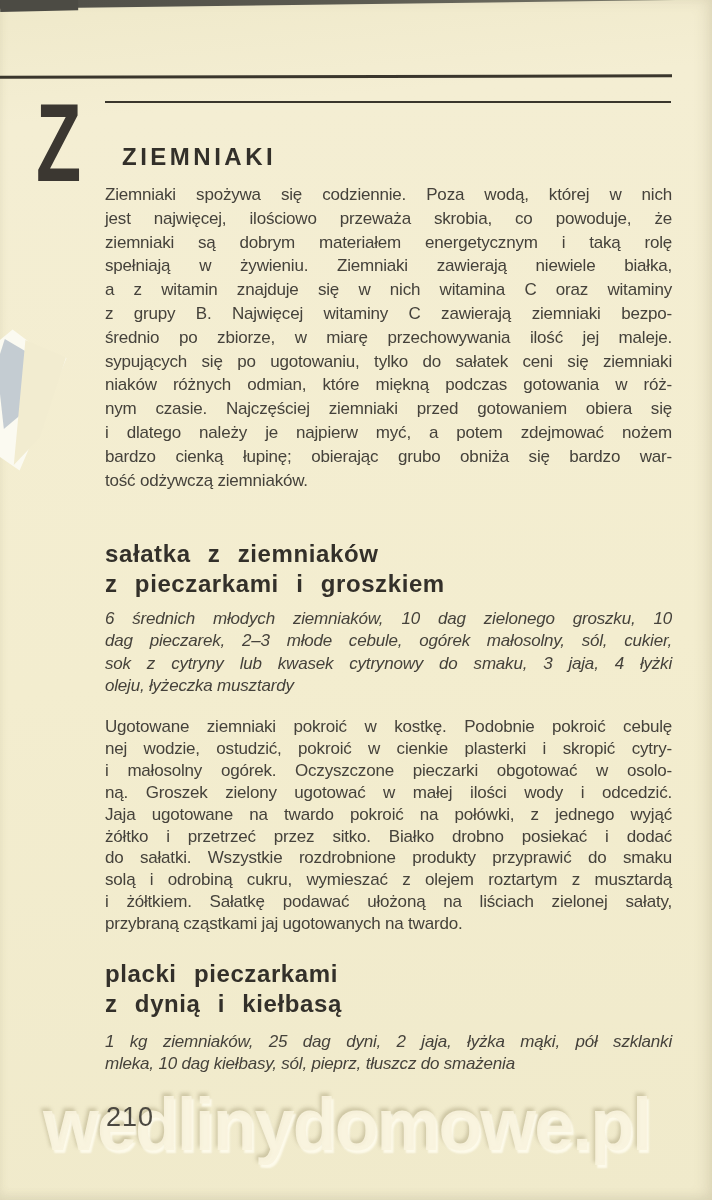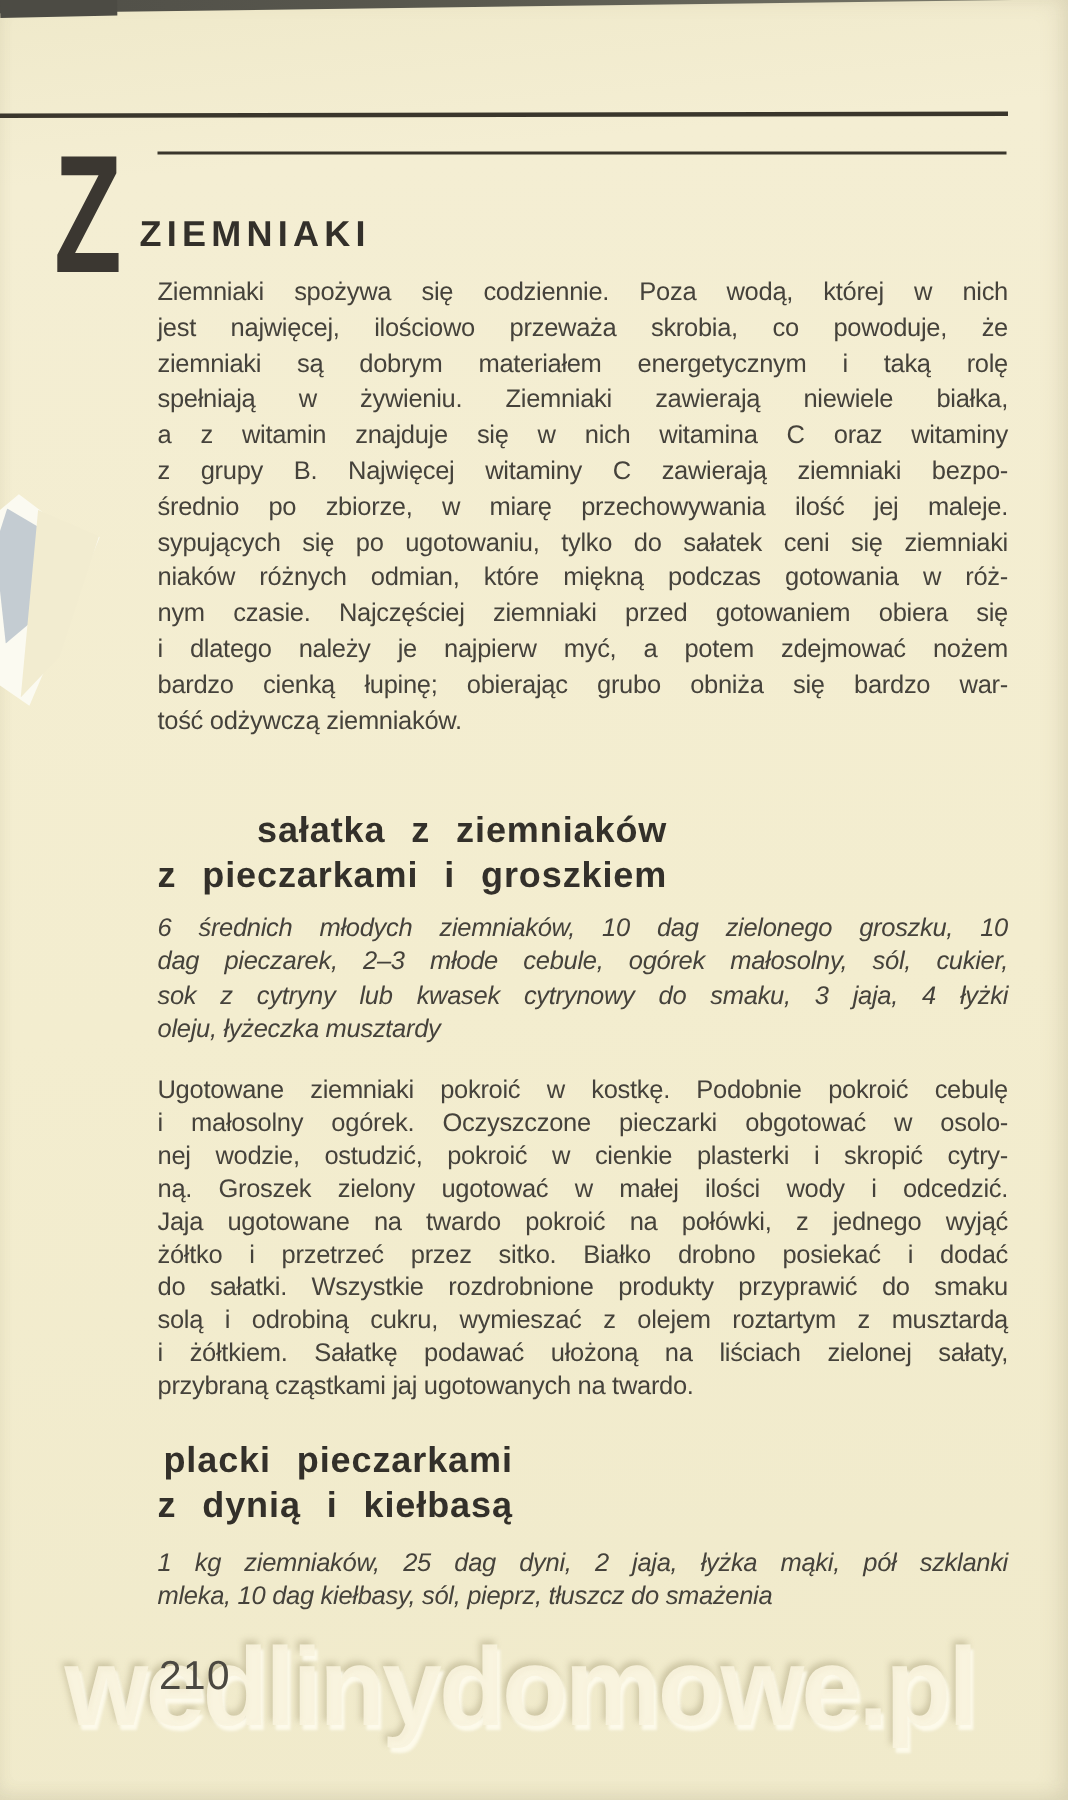--- a/index.html
+++ b/index.html
@@ -23,35 +23,35 @@
   .tear-flap { position:absolute; left:8px; top:340px; width:58px; height:125px; background:#f2ecd0;
     clip-path:polygon(30% 0, 100% 14%, 55% 78%, 10% 100%, 20% 50%); }
 
   .rule { position:absolute; background:#3a362c; }
   .rule-1 { left:0; top:75px; width:672px; height:3px; transform:rotate(-0.12deg); }
   .rule-2 { left:105px; top:101px; width:566px; height:2px; }
 
   .dropcap { position:absolute; left:36px; top:100px; font-size:112px; line-height:86px;
     font-weight:bold; color:#3b3731; transform:scaleX(0.66); transform-origin:left top; }
 
-  .chapter-title { position:absolute; left:93px; top:143px; margin:0;
+  .chapter-title { position:absolute; left:122px; top:143px; margin:0;
     font-size:24px; font-weight:bold; letter-spacing:3.5px; color:#33302a; }
 
   .col { position:absolute; left:105px; width:567px; color:#45423b; }
   .intro { top:183px; font-size:17px; line-height:23.8px; letter-spacing:-0.2px; }
   .instr { top:716px; font-size:17px; line-height:21.9px; letter-spacing:-0.2px; }
   .ing { font-style:italic; font-size:17px; line-height:22.3px; letter-spacing:-0.2px; font-weight:500; }
   .i1 { top:608px; }
   .i2 { top:1031px; }
 
   .jline { text-align:justify; text-align-last:justify; white-space:normal; }
   .jline.last { text-align-last:left; }
 
   .recipe-title { position:absolute; left:105px; margin:0; font-size:24px; font-weight:bold;
-    color:#33302a; line-height:30px; word-spacing:10px; letter-spacing:0.6px;text-align:right; }
+    color:#33302a; line-height:30px; word-spacing:10px; letter-spacing:0.6px; }
   .rt1 { top:539px; }
   .rt2 { top:959px; }
   .recipe-title .tline { display:block; }
 
   .page-number { position:absolute; left:106px; top:1102px; font-size:27px; color:#4b4841;
     letter-spacing:1px; z-index:3; }
 
   .watermark { position:absolute; left:10px; top:1082px; width:694px; text-align:center;
     font-size:74px; font-weight:bold; letter-spacing:-2px; z-index:2;
     color:rgba(248,243,221,0.92);
@@ -97,22 +97,22 @@
     <span class="tline">z pieczarkami i groszkiem</span>
   </h2>
   <div class="col ing i1">
       <div class="jline">6 średnich młodych ziemniaków, 10 dag zielonego groszku, 10</div>
       <div class="jline">dag pieczarek, 2–3 młode cebule, ogórek małosolny, sól, cukier,</div>
       <div class="jline">sok z cytryny lub kwasek cytrynowy do smaku, 3 jaja, 4 łyżki</div>
       <div class="jline last">oleju, łyżeczka musztardy</div>
     </div>
   <div class="col instr">
       <div class="jline">Ugotowane ziemniaki pokroić w kostkę. Podobnie pokroić cebulę</div>
+      <div class="jline">nej wodzie, ostudzić, pokroić w cienkie plasterki i skropić cytry-</div>
       <div class="jline">i małosolny ogórek. Oczyszczone pieczarki obgotować w osolo-</div>
-      <div class="jline">nej wodzie, ostudzić, pokroić w cienkie plasterki i skropić cytry-</div>
       <div class="jline">ną. Groszek zielony ugotować w małej ilości wody i odcedzić.</div>
       <div class="jline">Jaja ugotowane na twardo pokroić na połówki, z jednego wyjąć</div>
       <div class="jline">żółtko i przetrzeć przez sitko. Białko drobno posiekać i dodać</div>
       <div class="jline">do sałatki. Wszystkie rozdrobnione produkty przyprawić do smaku</div>
       <div class="jline">solą i odrobiną cukru, wymieszać z olejem roztartym z musztardą</div>
       <div class="jline">i żółtkiem. Sałatkę podawać ułożoną na liściach zielonej sałaty,</div>
       <div class="jline last">przybraną cząstkami jaj ugotowanych na twardo.</div>
     </div>
 
   <h2 class="recipe-title rt2">

